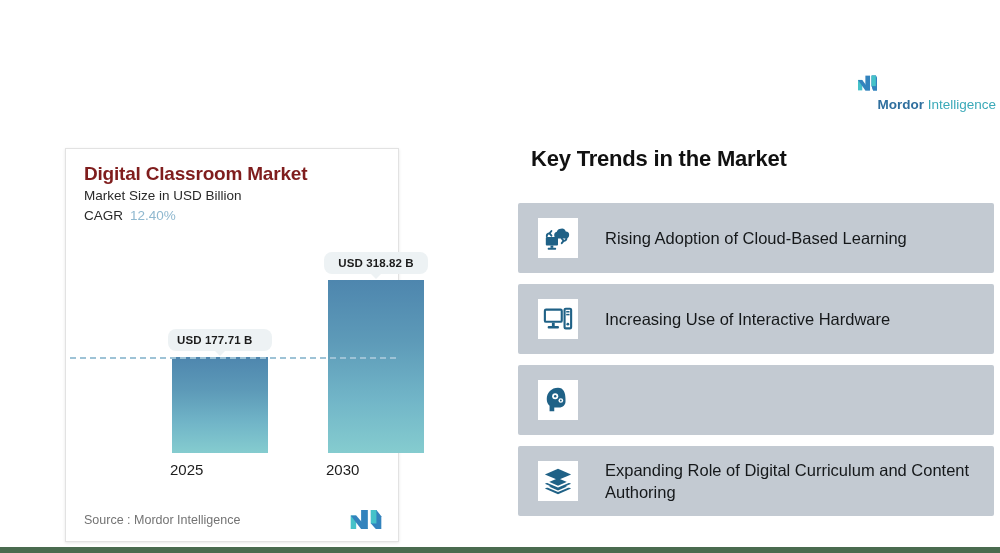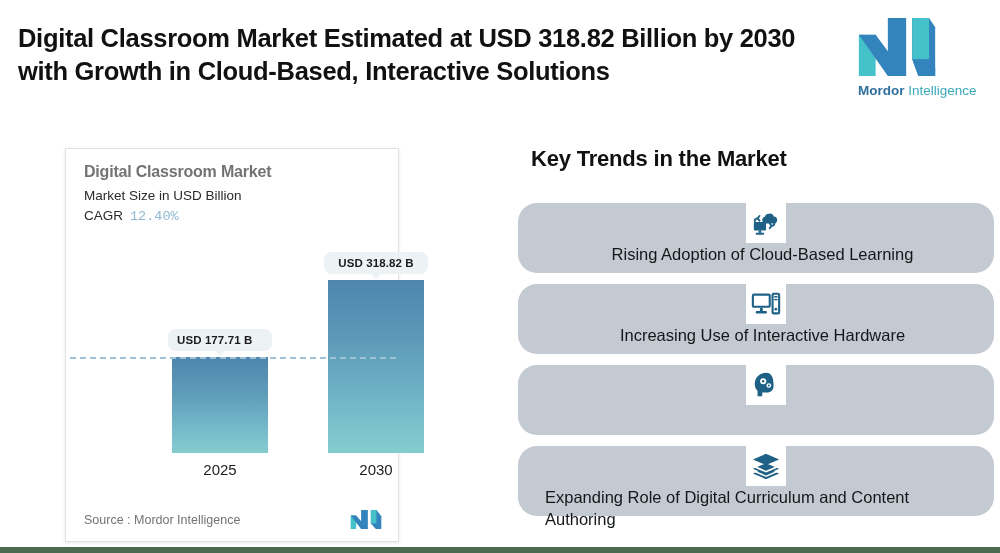--- a/index.html
+++ b/index.html
@@ -16,39 +16,39 @@
     background:#ffffff;
   }
   
   #header-title{
     position:absolute;left:18px;top:22px;width:820px;
     font-size:25.5px;font-weight:bold;line-height:1.30;
     letter-spacing:-0.3px;color:#111111;
   }
   #logo-box{
     position:absolute;left:858px;top:4px;width:138px;height:108px;
-    background:#ffffff;display:flex;flex-direction:column;
-    align-items:flex-start;justify-content:center;
+    background:#ffffff;display:flex;flex-direction:row;
+    align-items:flex-end;justify-content:center;
   }
   #logo-mark{width:78px;height:58px;display:block;}
   #logo-word{margin-top:7px;font-size:13.5px;white-space:nowrap;}
   #logo-word .w1{color:#2f6f9e;font-weight:bold;}
   #logo-word .w2{color:#3aa9b8;font-weight:normal;}
 
   
   #chart-card{
     position:absolute;left:65px;top:148px;width:334px;height:394px;
     background:#ffffff;border:1px solid #e2e2e2;
     box-shadow:0 1px 3px rgba(0,0,0,.10);
     box-sizing:border-box;
   }
-  #chart-title{position:absolute;left:18px;top:14px;font-size:16px;font-weight:bold;color:#737373;letter-spacing:-0.2px;}
+  #chart-title{position:absolute;left:18px;top:14px;font-size:19px;font-weight:bold;color:#7f1d1d;letter-spacing:-0.2px;}
   #chart-subtitle{position:absolute;left:18px;top:39px;font-size:13.5px;color:#2a2a2a;}
   #cagr-row{position:absolute;left:18px;top:59px;font-size:13.5px;color:#2a2a2a;white-space:nowrap;}
-  #cagr-row .cagr-val{color:#8fb8cf;margin-left:7px;font-family:Liberation Mono, monospace;}
+  #cagr-row .cagr-val{color:#8fb8cf;margin-left:7px;}
 
   #plot{position:absolute;left:1px;top:96px;width:332px;height:250px;}
   .gridline{
     position:absolute;left:3px;width:326px;height:0;
     border-top:2px dashed #9ec3d6;
   }
   .bar{
     position:absolute;bottom:0;
     background:linear-gradient(to bottom,#4e86ae 0%,#5d9ab8 35%,#72b6c8 70%,#85cccf 100%);
   }
@@ -56,54 +56,53 @@
     position:absolute;background:#edf2f4;color:#1c1c1c;
     font-size:11.5px;font-weight:bold;letter-spacing:.1px;
     padding:5px 9px 5px 9px;border-radius:8px;white-space:nowrap;
   }
   .vlabel:after{
     content:"";position:absolute;left:50%;margin-left:-6px;bottom:-5px;
     width:0;height:0;border-left:6px solid transparent;
     border-right:6px solid transparent;border-top:6px solid #edf2f4;
   }
   .xtick{
-    position:absolute;font-size:15px;color:#1d1d1d;text-align:center;
+    position:absolute;font-size:15px;color:#1d1d1d;
   }
   #source-row{
     position:absolute;left:18px;bottom:14px;font-size:12.5px;color:#737373;
   }
   #source-logo{position:absolute;right:16px;bottom:12px;width:32px;height:19px;}
 
   
   #trends-heading{
     position:absolute;left:531px;top:146px;
     font-size:22px;font-weight:bold;color:#111111;letter-spacing:-0.2px;text-align:right;
   }
   #cards{position:absolute;left:518px;top:203px;width:476px;}
   .trend-card{
     position:relative;width:476px;height:70px;margin-bottom:11px;
-    background:#c3cad2;border-radius:19px;
-    display:flex;align-items:center;box-sizing:border-box;flex-direction:column;
+    background:#c3cad2;border-radius:2px;
+    display:flex;align-items:center;box-sizing:border-box;
   }
   .trend-icon-wrap{
     margin-left:20px;width:40px;height:40px;flex:0 0 40px;
     background:#ffffff;display:flex;align-items:center;justify-content:center;
   }
   .trend-icon-wrap svg{width:30px;height:30px;display:block;}
   .trend-label{
     margin-left:27px;font-size:16.5px;line-height:1.35;color:#15181a;
     padding-right:14px;
   }
 </style>
 </head>
 <body>
 
 <div id="page">
 
-  <div id="header-title">Digital Classroom Market Estimated at USD 318.82 Billion by 2030 with Growth in Cloud-Based, Interactive Solutions</div>
 
   <div id="logo-box">
     <svg id="logo-mark" viewBox="0 0 100 76">
       <polygon points="0,76 0,22 22,22 22,76" fill="#45c2c9"></polygon>
       <polygon points="0,22 22,22 62,76 38,76" fill="#3383bd"></polygon>
       <polygon points="38,0 62,0 62,76 38,76" fill="#3383bd"></polygon>
       <polygon points="70,0 70,54 92,54 92,0" fill="#45c2c9"></polygon>
       <polygon points="70,54 92,54 100,66 100,76 78,76" fill="#3383bd"></polygon>
       <polygon points="70,0 92,0 100,12 100,76 78,76 70,54" fill="#3383bd"></polygon>
       <polygon points="70,0 92,0 92,54 70,54" fill="#45c2c9"></polygon>

